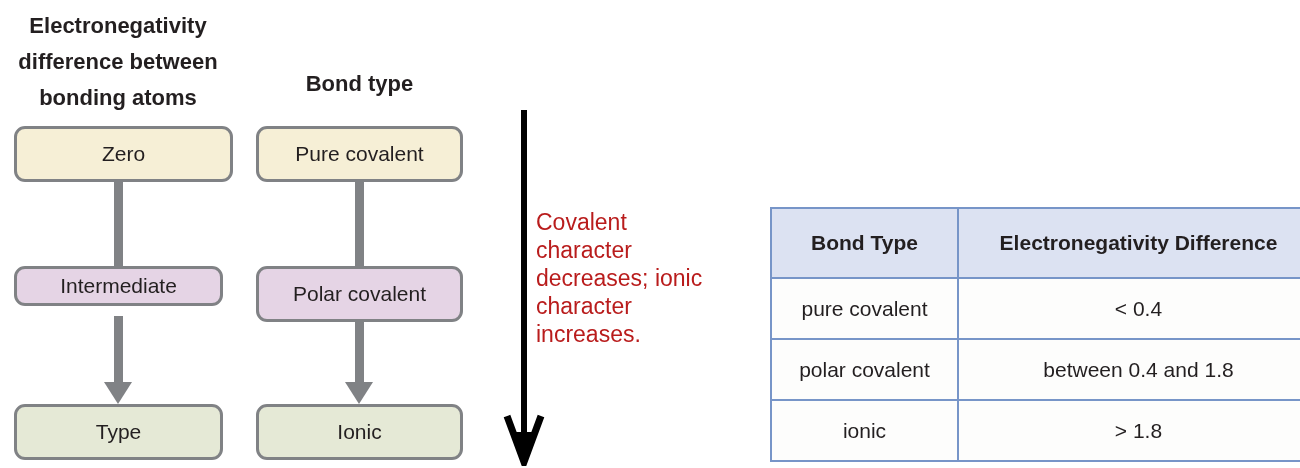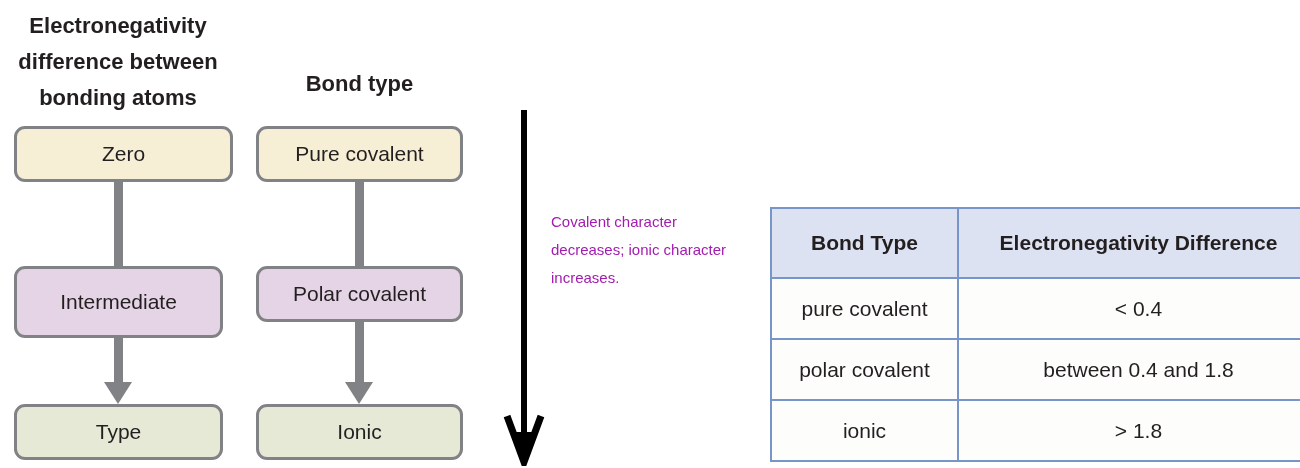--- a/index.html
+++ b/index.html
@@ -48,21 +48,21 @@
     font-size: 21px;
     color: #231f20;
     z-index: 3;
   }
   .flow-box.cream  { background: #f6efd6; }
   .flow-box.violet { background: #e5d4e5; }
   .flow-box.green  { background: #e5e9d6; }
 
   
   #box-zero         { left: 14px;  top: 126px; width: 219px; height: 56px; }
-  #box-intermediate { left: 14px;  top: 266px; width: 209px; height: 72px; }
+  #box-intermediate { left: 14px;  top: 266px; width: 209px; height: 40px; }
   #box-large        { left: 14px;  top: 404px; width: 209px; height: 56px; }
   
   #box-pure-covalent  { left: 256px; top: 126px; width: 207px; height: 56px; }
   #box-polar-covalent { left: 256px; top: 266px; width: 207px; height: 56px; }
   #box-ionic          { left: 256px; top: 404px; width: 207px; height: 56px; }
 
   
   .connector-line {
     position: absolute;
     background: #808285;
@@ -97,25 +97,24 @@
     height: 356px;
     z-index: 2;
   }
 
   
   #direction-caption {
     position: absolute;
     left: 536px;
     top: 208px;
     width: 190px;
-    font-size: 15px;
+    font-size: 23px;
     line-height: 28px;
-    color: #a21caf;
+    color: #b91c1c;
     white-space: pre-line;
-    margin-left: 15px;
   }
 
   
   #bond-table {
     position: absolute;
     left: 770px;
     top: 207px;
     width: 520px;
     border-collapse: collapse;
     table-layout: fixed;

